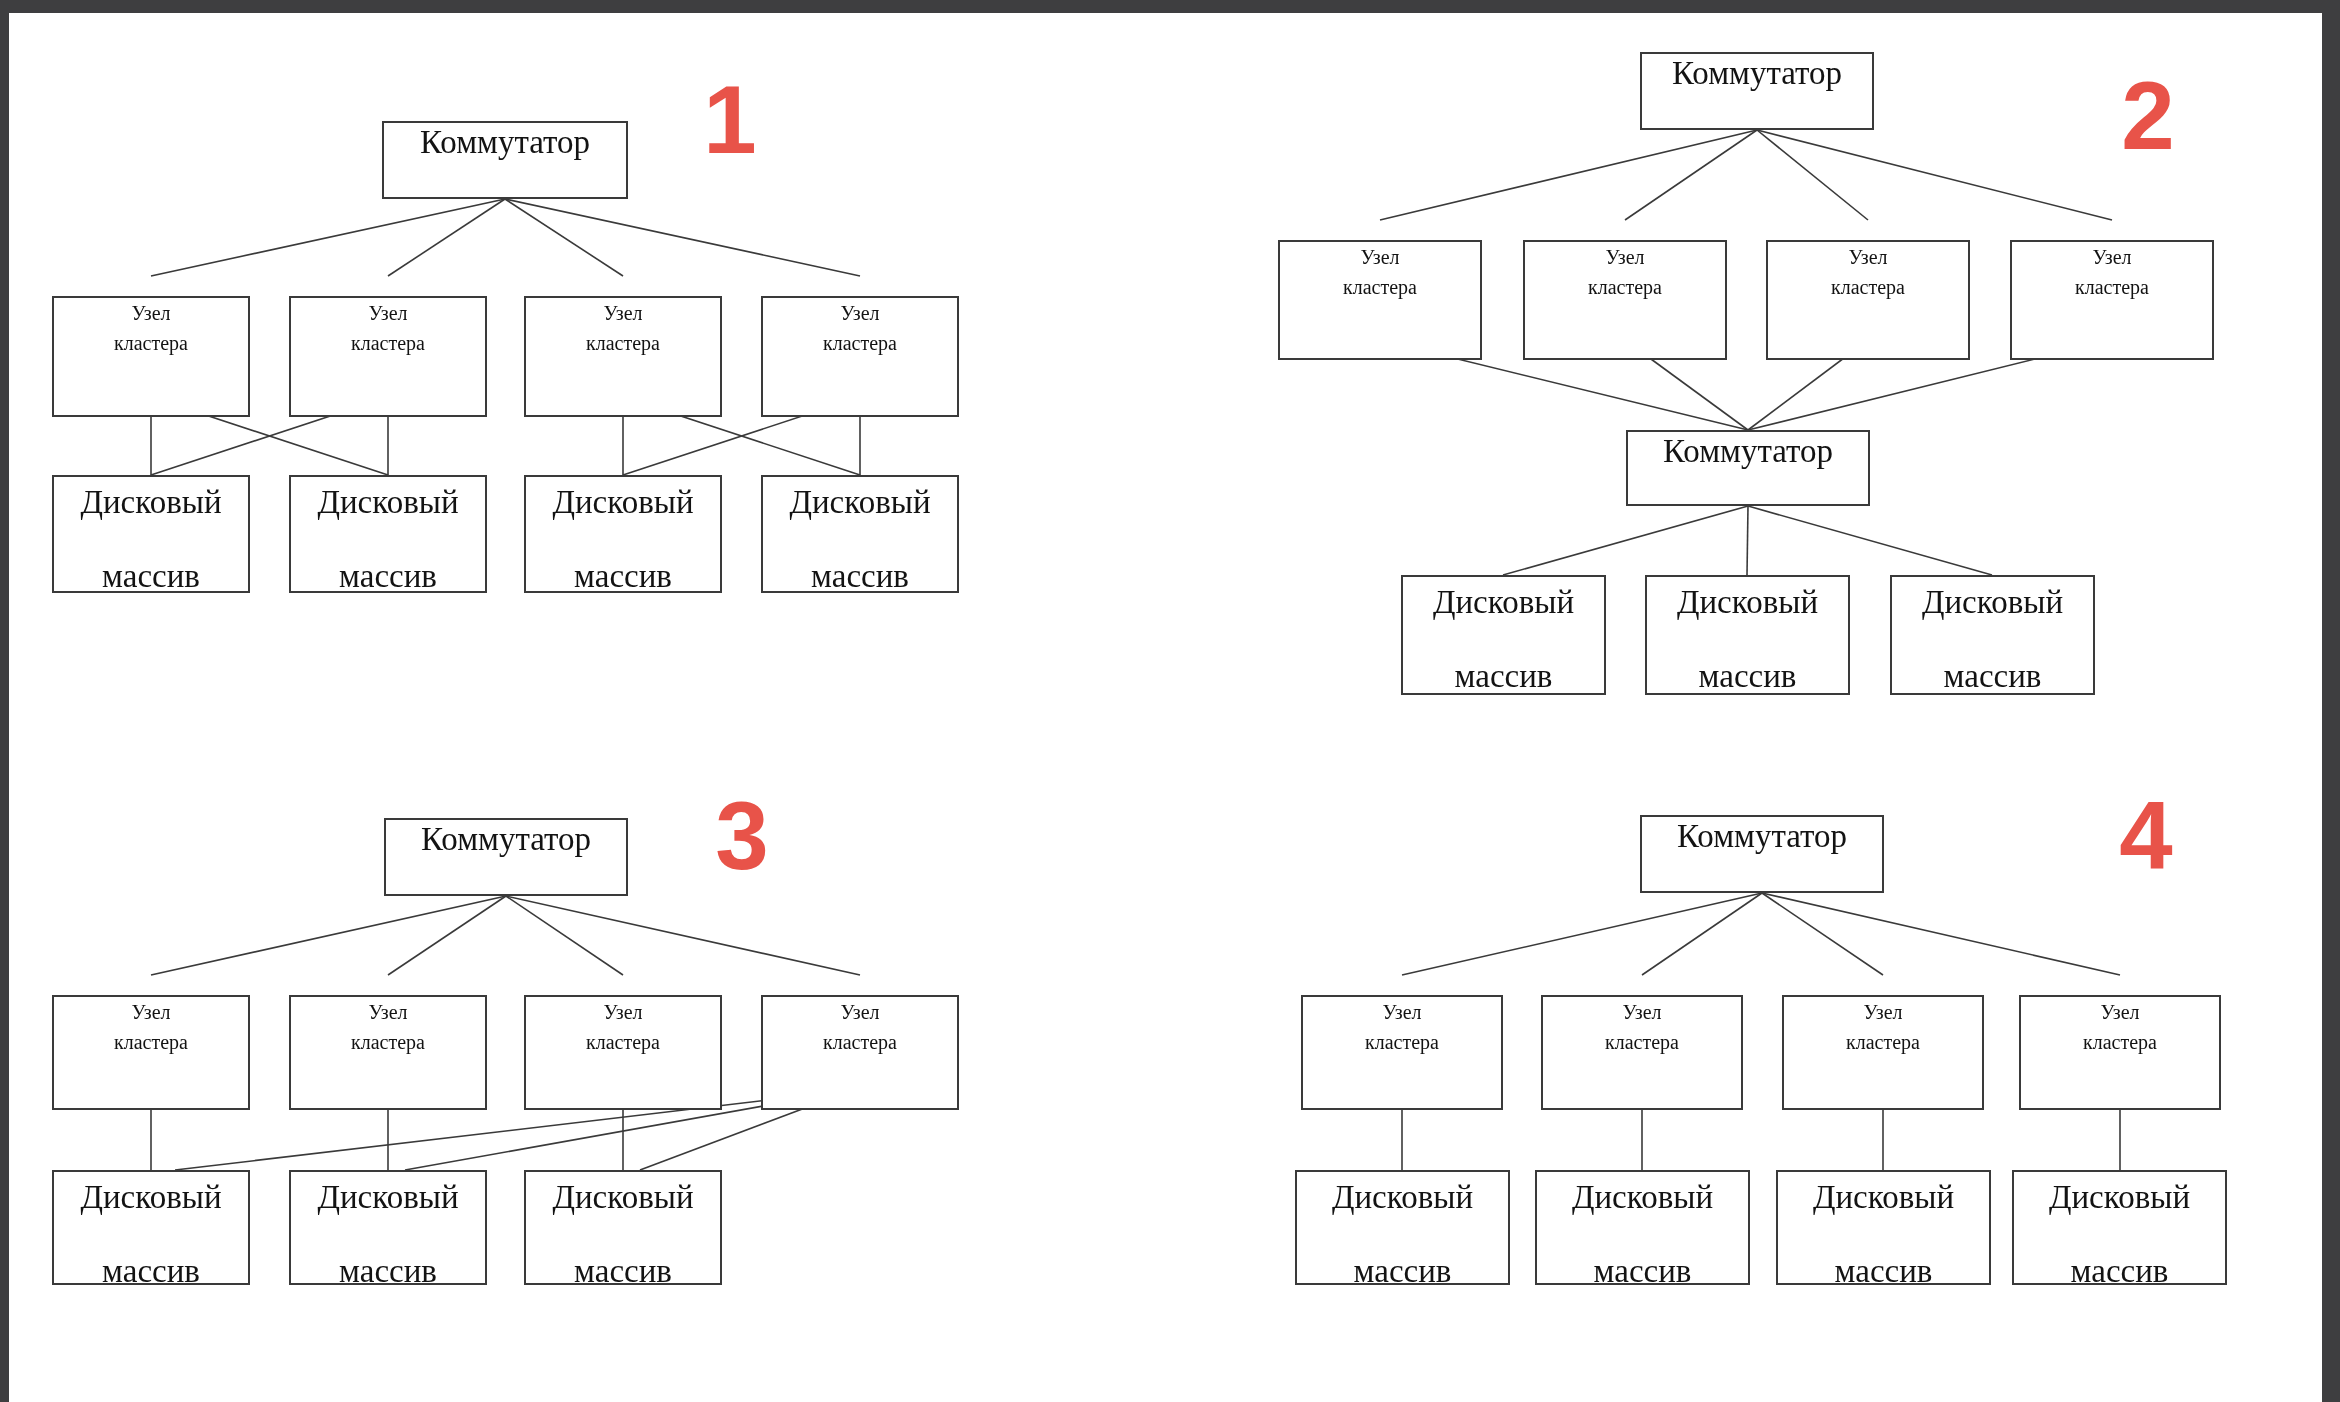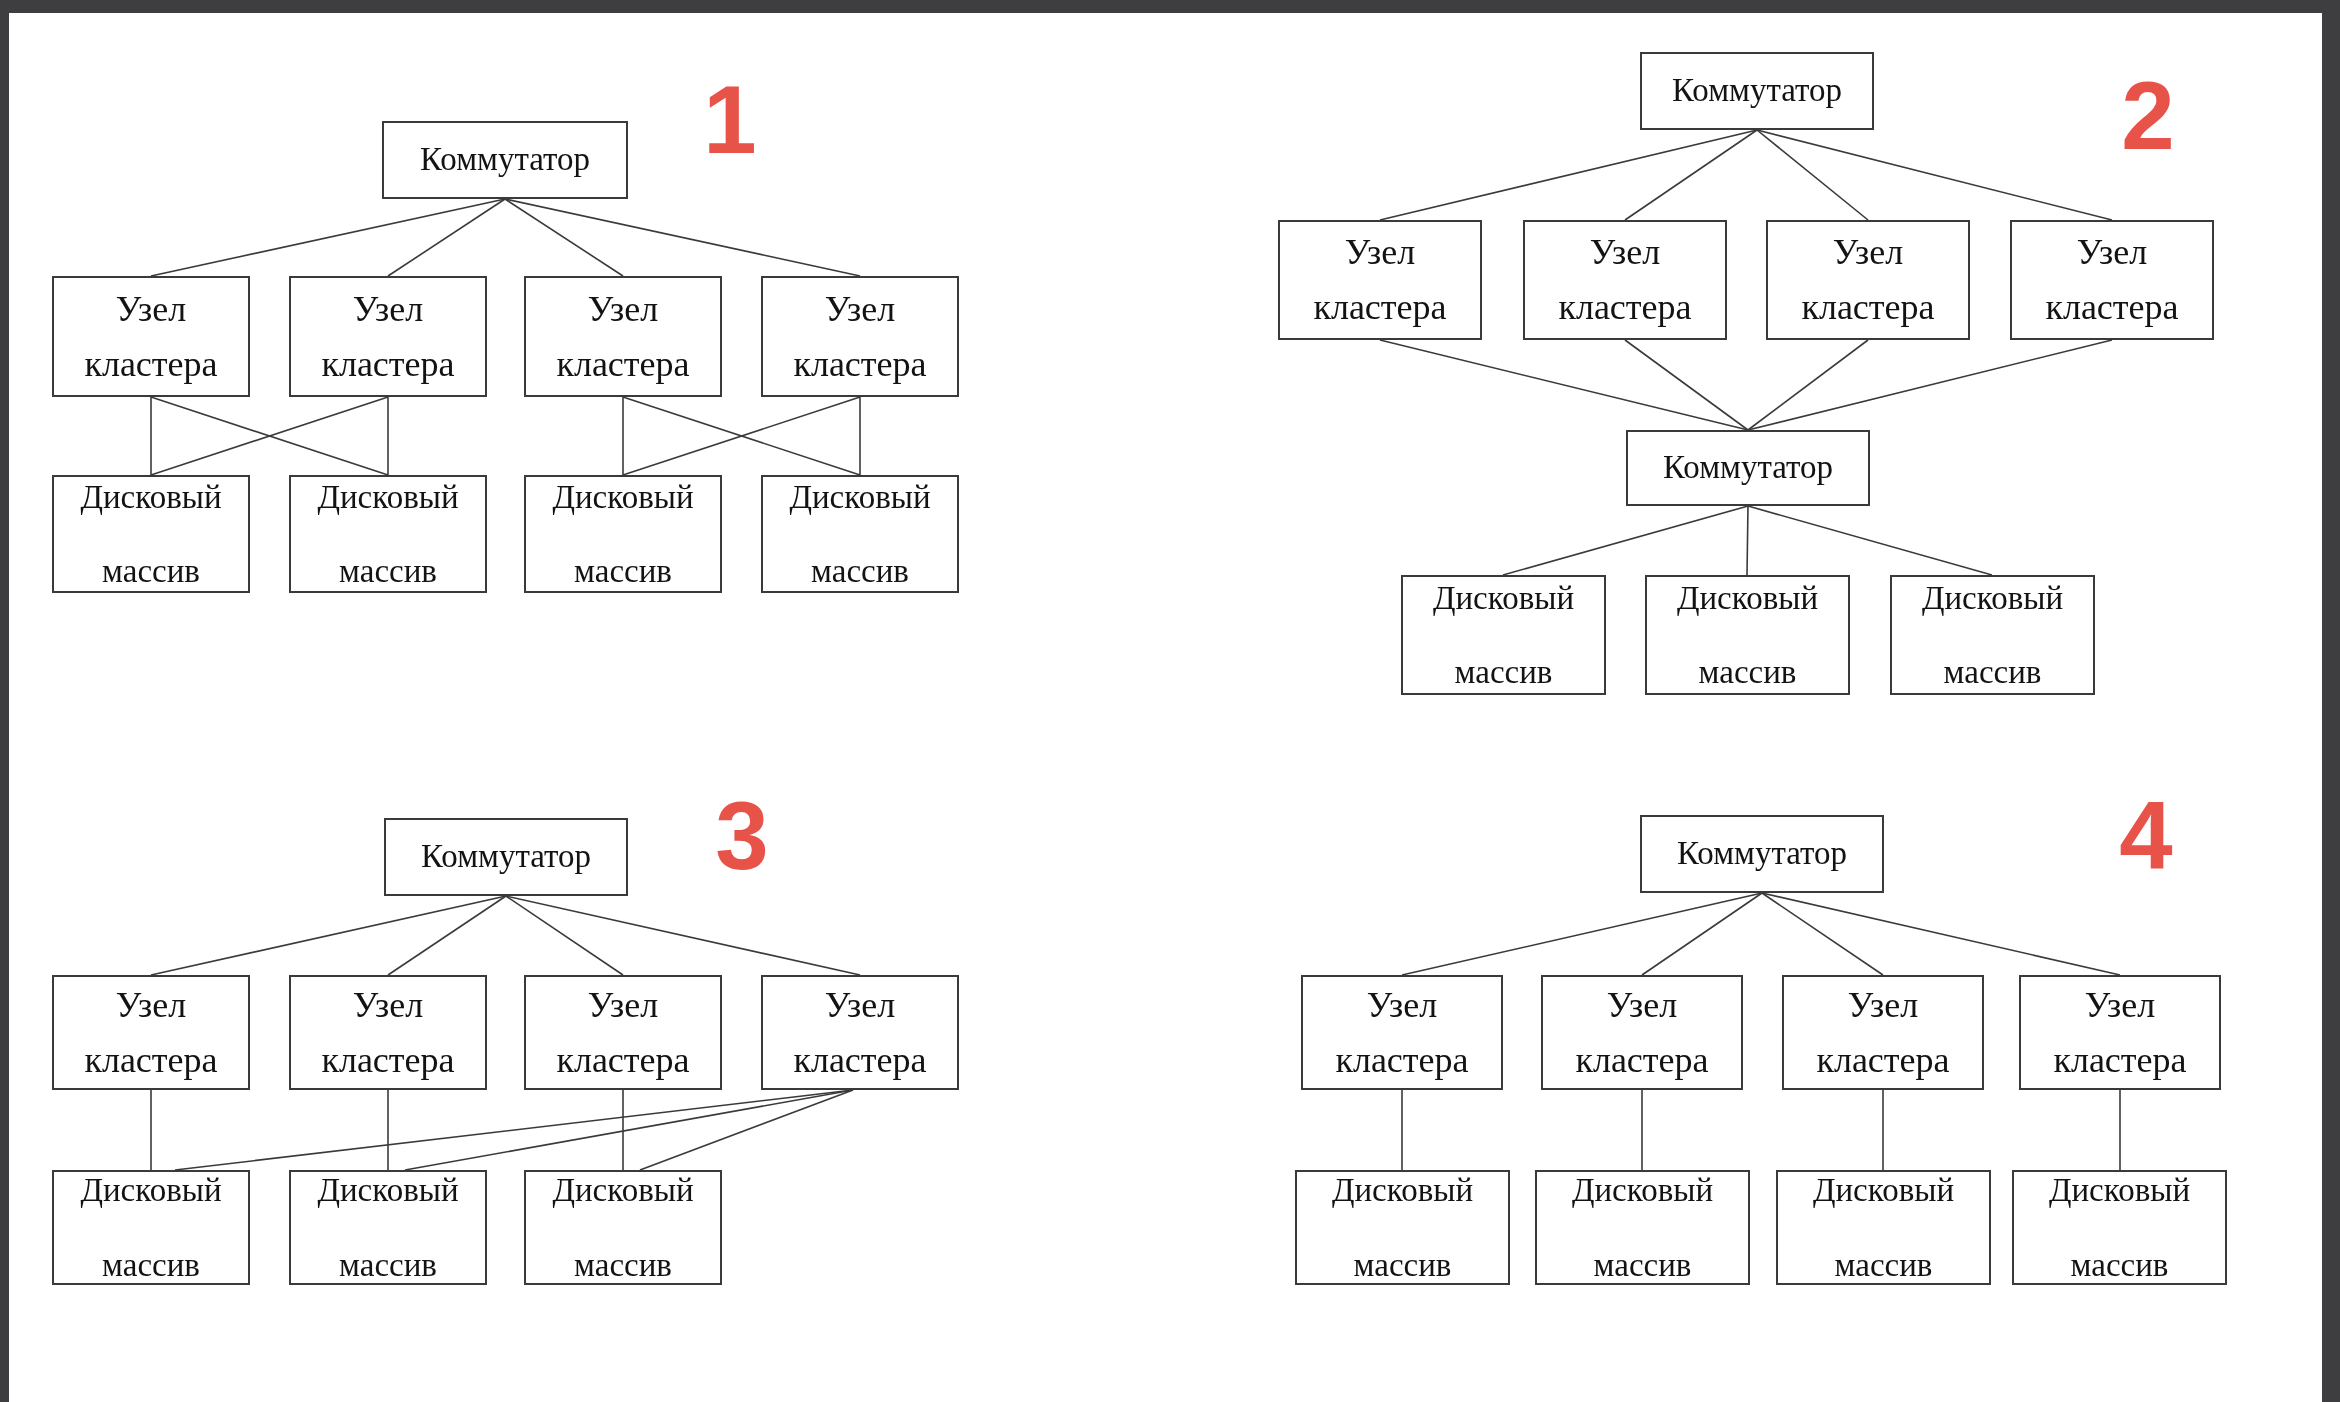--- a/index.html
+++ b/index.html
@@ -6,24 +6,24 @@
   body { width:2340px; height:1402px; overflow:hidden; }
   .canvas { position:relative; width:2340px; height:1402px; background:#ffffff;
             font-family:"Liberation Serif","DejaVu Serif",serif; }
   .frame-strip { position:absolute; }
   .frame-top   { left:0; top:0; width:2340px; height:13px; }
   .frame-left  { left:0; top:0; width:9px; height:1402px; }
   .frame-right { left:2322px; top:0; width:18px; height:1402px; }
   svg.wires { position:absolute; left:0; top:0; }
   svg.wires line { stroke:#3a3a3a; stroke-width:1.6px; }
   .box { position:absolute; background:#ffffff; border:2px solid #3a3a3a; box-sizing:border-box;
-         display:flex; flex-direction:column; align-items:center; justify-content:center;
+         display:flex; flex-direction:column; align-items:center; justify-content:flex-start;
          text-align:center; color:#131313; }
   .sw   { font-size:33px; line-height:1.2; }
-  .node { font-size:36px; line-height:1.52; }
+  .node { font-size:20px; line-height:1.52;margin-top:20px; }
   .disk { font-size:33px; line-height:1.52;gap:24px; }
   .num  { position:absolute; width:100px; text-align:center;
           font-family:"Liberation Sans","DejaVu Sans",sans-serif;
           font-size:96px; font-weight:600; line-height:1; }
 </style>
 </head>
 <body>
 
 <div class="canvas">
 

